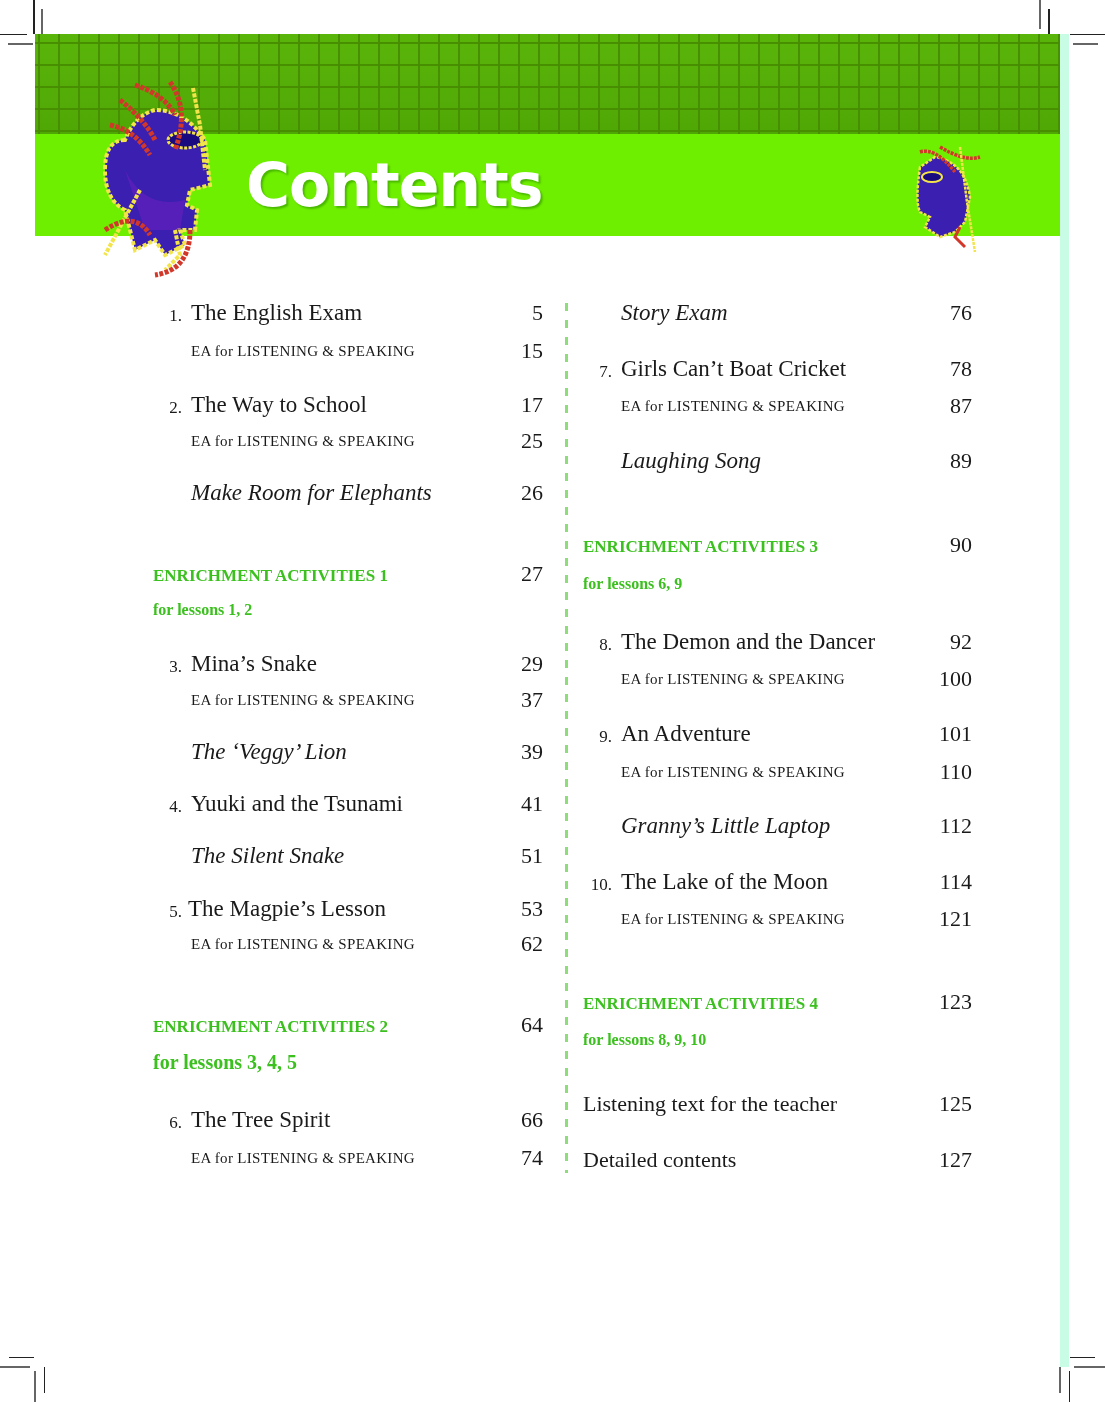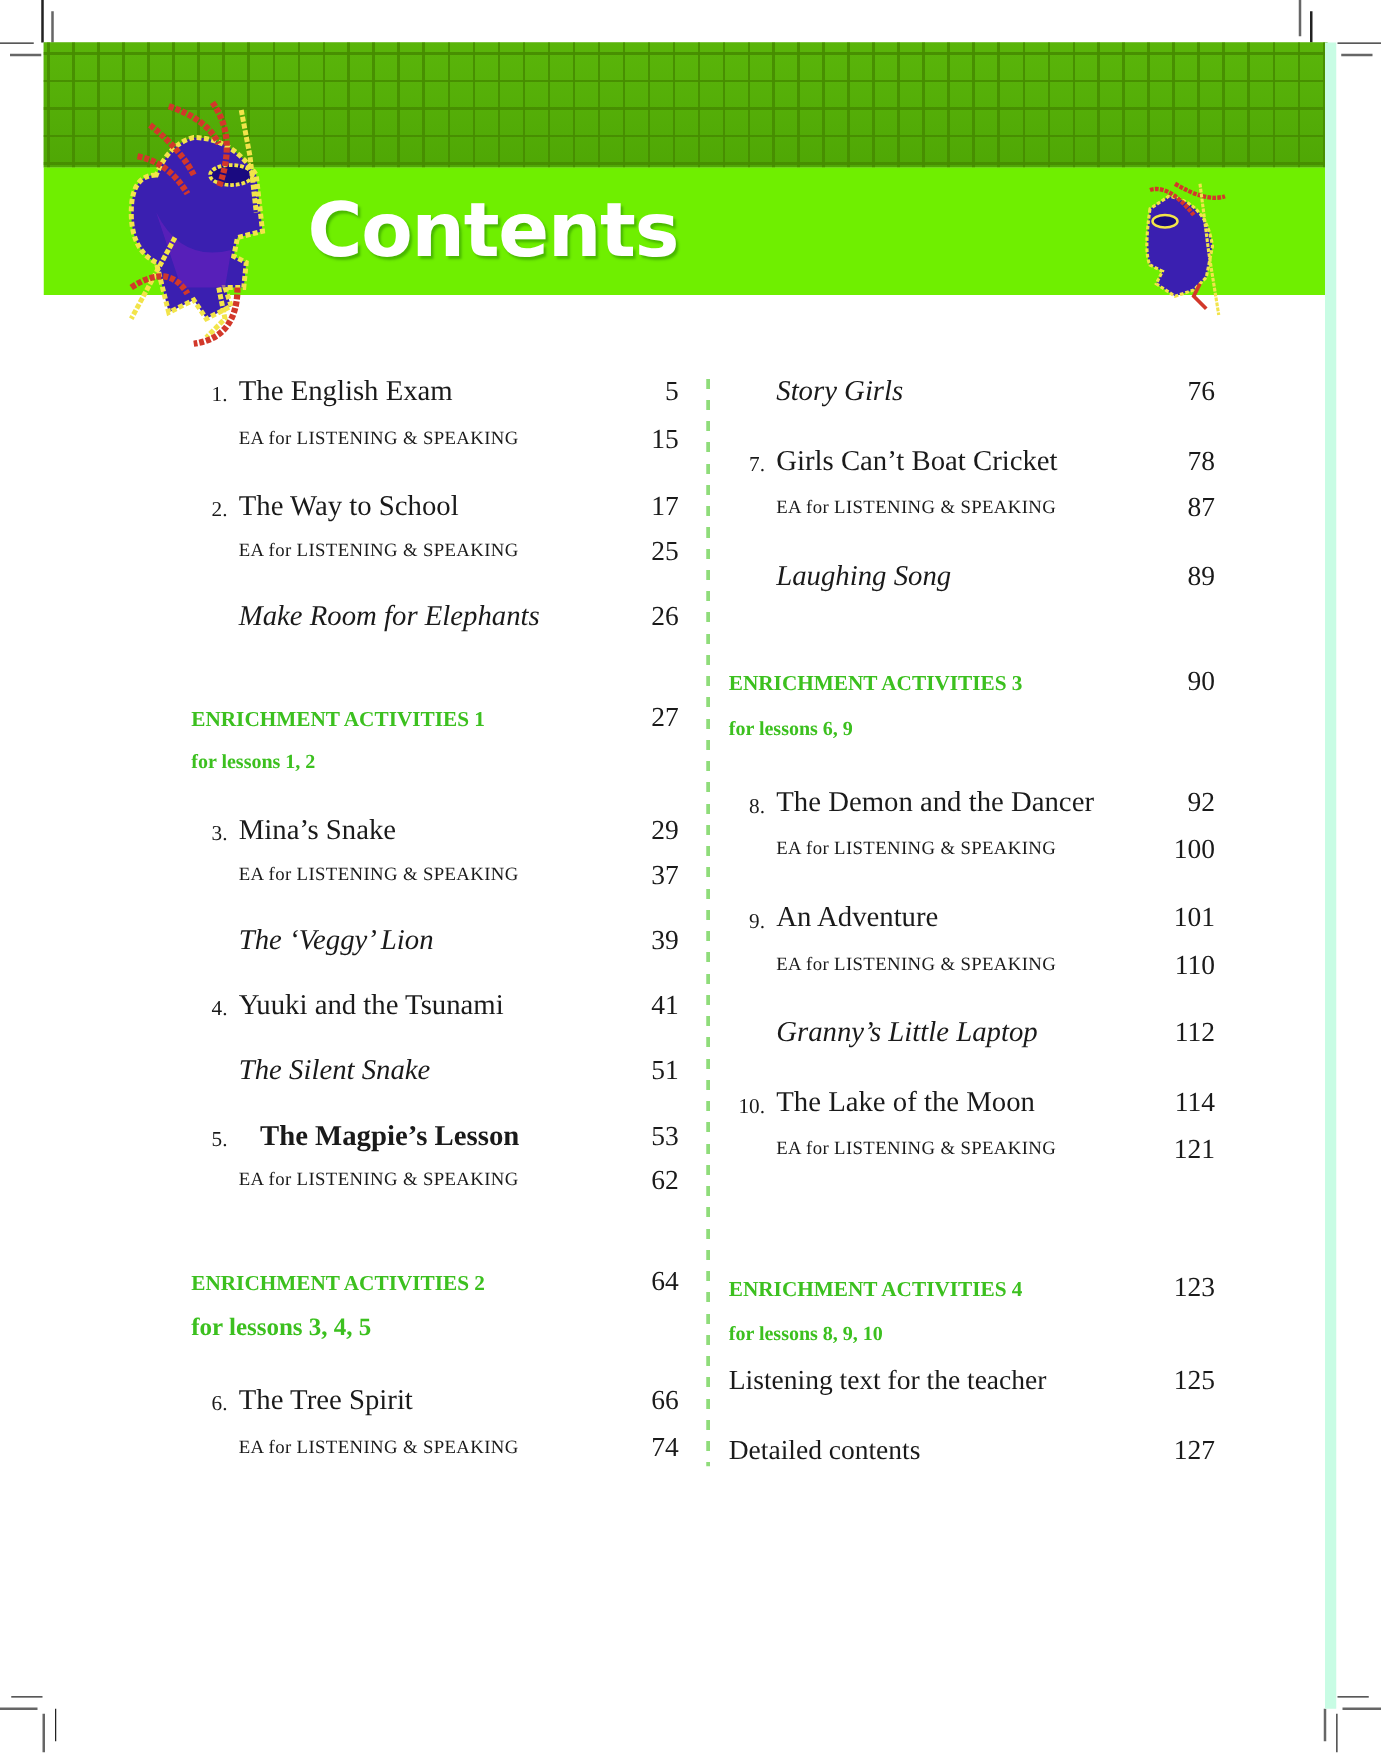--- a/index.html
+++ b/index.html
@@ -147,21 +147,21 @@
     <span class="lt" style="left:191px;">Yuuki and the Tsunami</span>
     <span class="pg" style="left:483px;">41</span>
   </div>
   <div class="entry" style="left:0;top:843px;width:560px;">
     <span class="lt it" style="left:191px;">The Silent Snake</span>
     <span class="pg" style="left:483px;">51</span>
   </div>
 
   <div class="entry" style="left:0;top:896px;width:560px;">
     <span class="num" style="left:152px;">5.</span>
-    <span class="lt" style="left:208px;font-weight:bold;">The Magpie’s Lesson</span>
+    <span class="lt" style="left:188px;">The Magpie’s Lesson</span>
     <span class="pg" style="left:483px;">53</span>
   </div>
   <div class="entry" style="left:0;top:931px;width:560px;">
     <span class="ea" style="left:191px;">EA for LISTENING &amp; SPEAKING</span>
     <span class="pg" style="left:483px;">62</span>
   </div>
 
   <div class="entry" style="left:0;top:1012px;width:560px;height:60px;">
     <span class="green" style="left:153px;top:5px;">ENRICHMENT ACTIVITIES 2</span>
     <span class="green" style="left:153px;top:39px;font-size:20px;">for lessons 3, 4, 5</span>
@@ -174,21 +174,21 @@
     <span class="pg" style="left:483px;">66</span>
   </div>
   <div class="entry" style="left:0;top:1145px;width:560px;">
     <span class="ea" style="left:191px;">EA for LISTENING &amp; SPEAKING</span>
     <span class="pg" style="left:483px;">74</span>
   </div>
 </div>
 
 <div>
   <div class="entry" style="left:570px;top:300px;width:420px;">
-    <span class="lt it" style="left:51px;">Story Girls</span>
+    <span class="lt it" style="left:51px;">Story Exam</span>
     <span class="pg" style="left:342px;">76</span>
   </div>
 
   <div class="entry" style="left:570px;top:356px;width:420px;">
     <span class="num" style="left:12px;">7.</span>
     <span class="lt" style="left:51px;">Girls Can’t Boat Cricket</span>
     <span class="pg" style="left:342px;">78</span>
   </div>
   <div class="entry" style="left:570px;top:393px;width:420px;">
     <span class="ea" style="left:51px;">EA for LISTENING &amp; SPEAKING</span>
@@ -232,21 +232,21 @@
   <div class="entry" style="left:570px;top:869px;width:420px;">
     <span class="num" style="left:12px;text-align:right;">10.</span>
     <span class="lt" style="left:51px;">The Lake of the Moon</span>
     <span class="pg" style="left:342px;">114</span>
   </div>
   <div class="entry" style="left:570px;top:906px;width:420px;">
     <span class="ea" style="left:51px;">EA for LISTENING &amp; SPEAKING</span>
     <span class="pg" style="left:342px;">121</span>
   </div>
 
-  <div class="entry" style="left:570px;top:989px;width:420px;height:60px;margin-top:28px;">
+  <div class="entry" style="left:570px;top:989px;width:420px;height:60px;">
     <span class="green" style="left:13px;top:5px;">ENRICHMENT ACTIVITIES 4</span>
     <span class="green" style="left:13px;top:42px;font-size:16px;">for lessons 8, 9, 10</span>
     <span class="pg" style="left:342px;">123</span>
   </div>
   <div class="entry" style="left:570px;top:1091px;width:420px;">
     <span class="plain" style="left:13px;">Listening text for the teacher</span>
     <span class="pg" style="left:342px;">125</span>
   </div>
   <div class="entry" style="left:570px;top:1147px;width:420px;">
     <span class="plain" style="left:13px;">Detailed contents</span>

